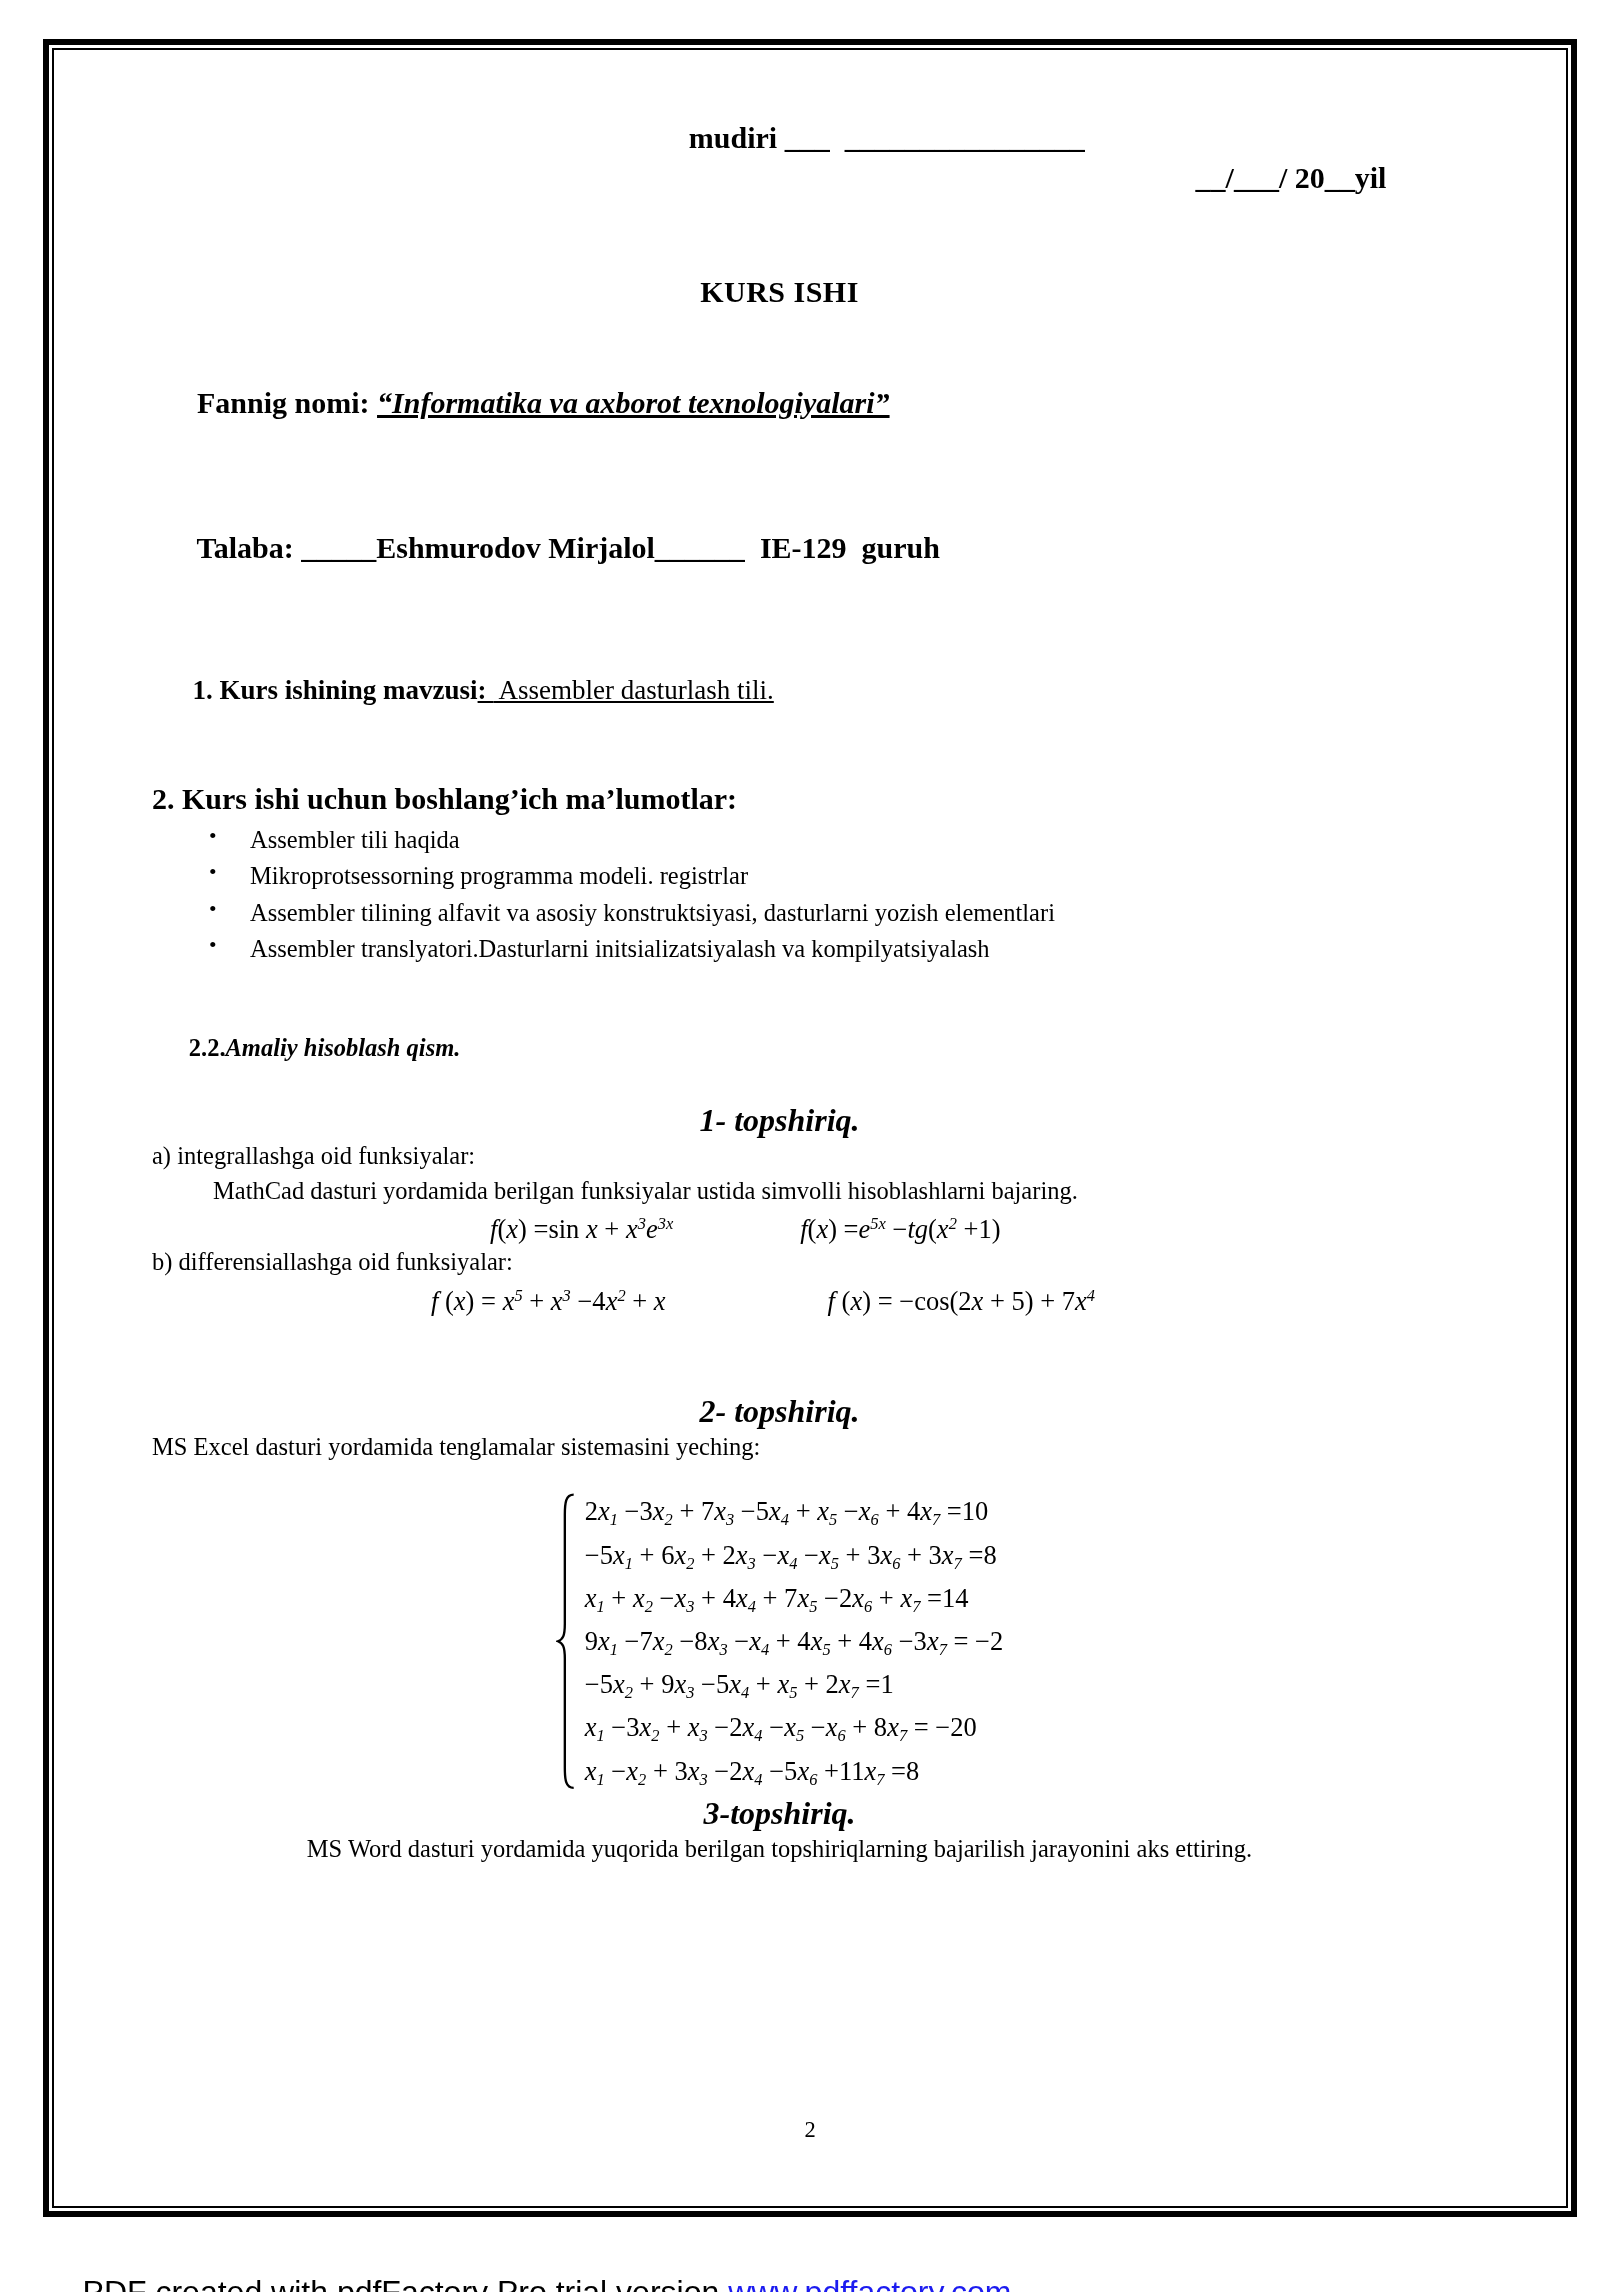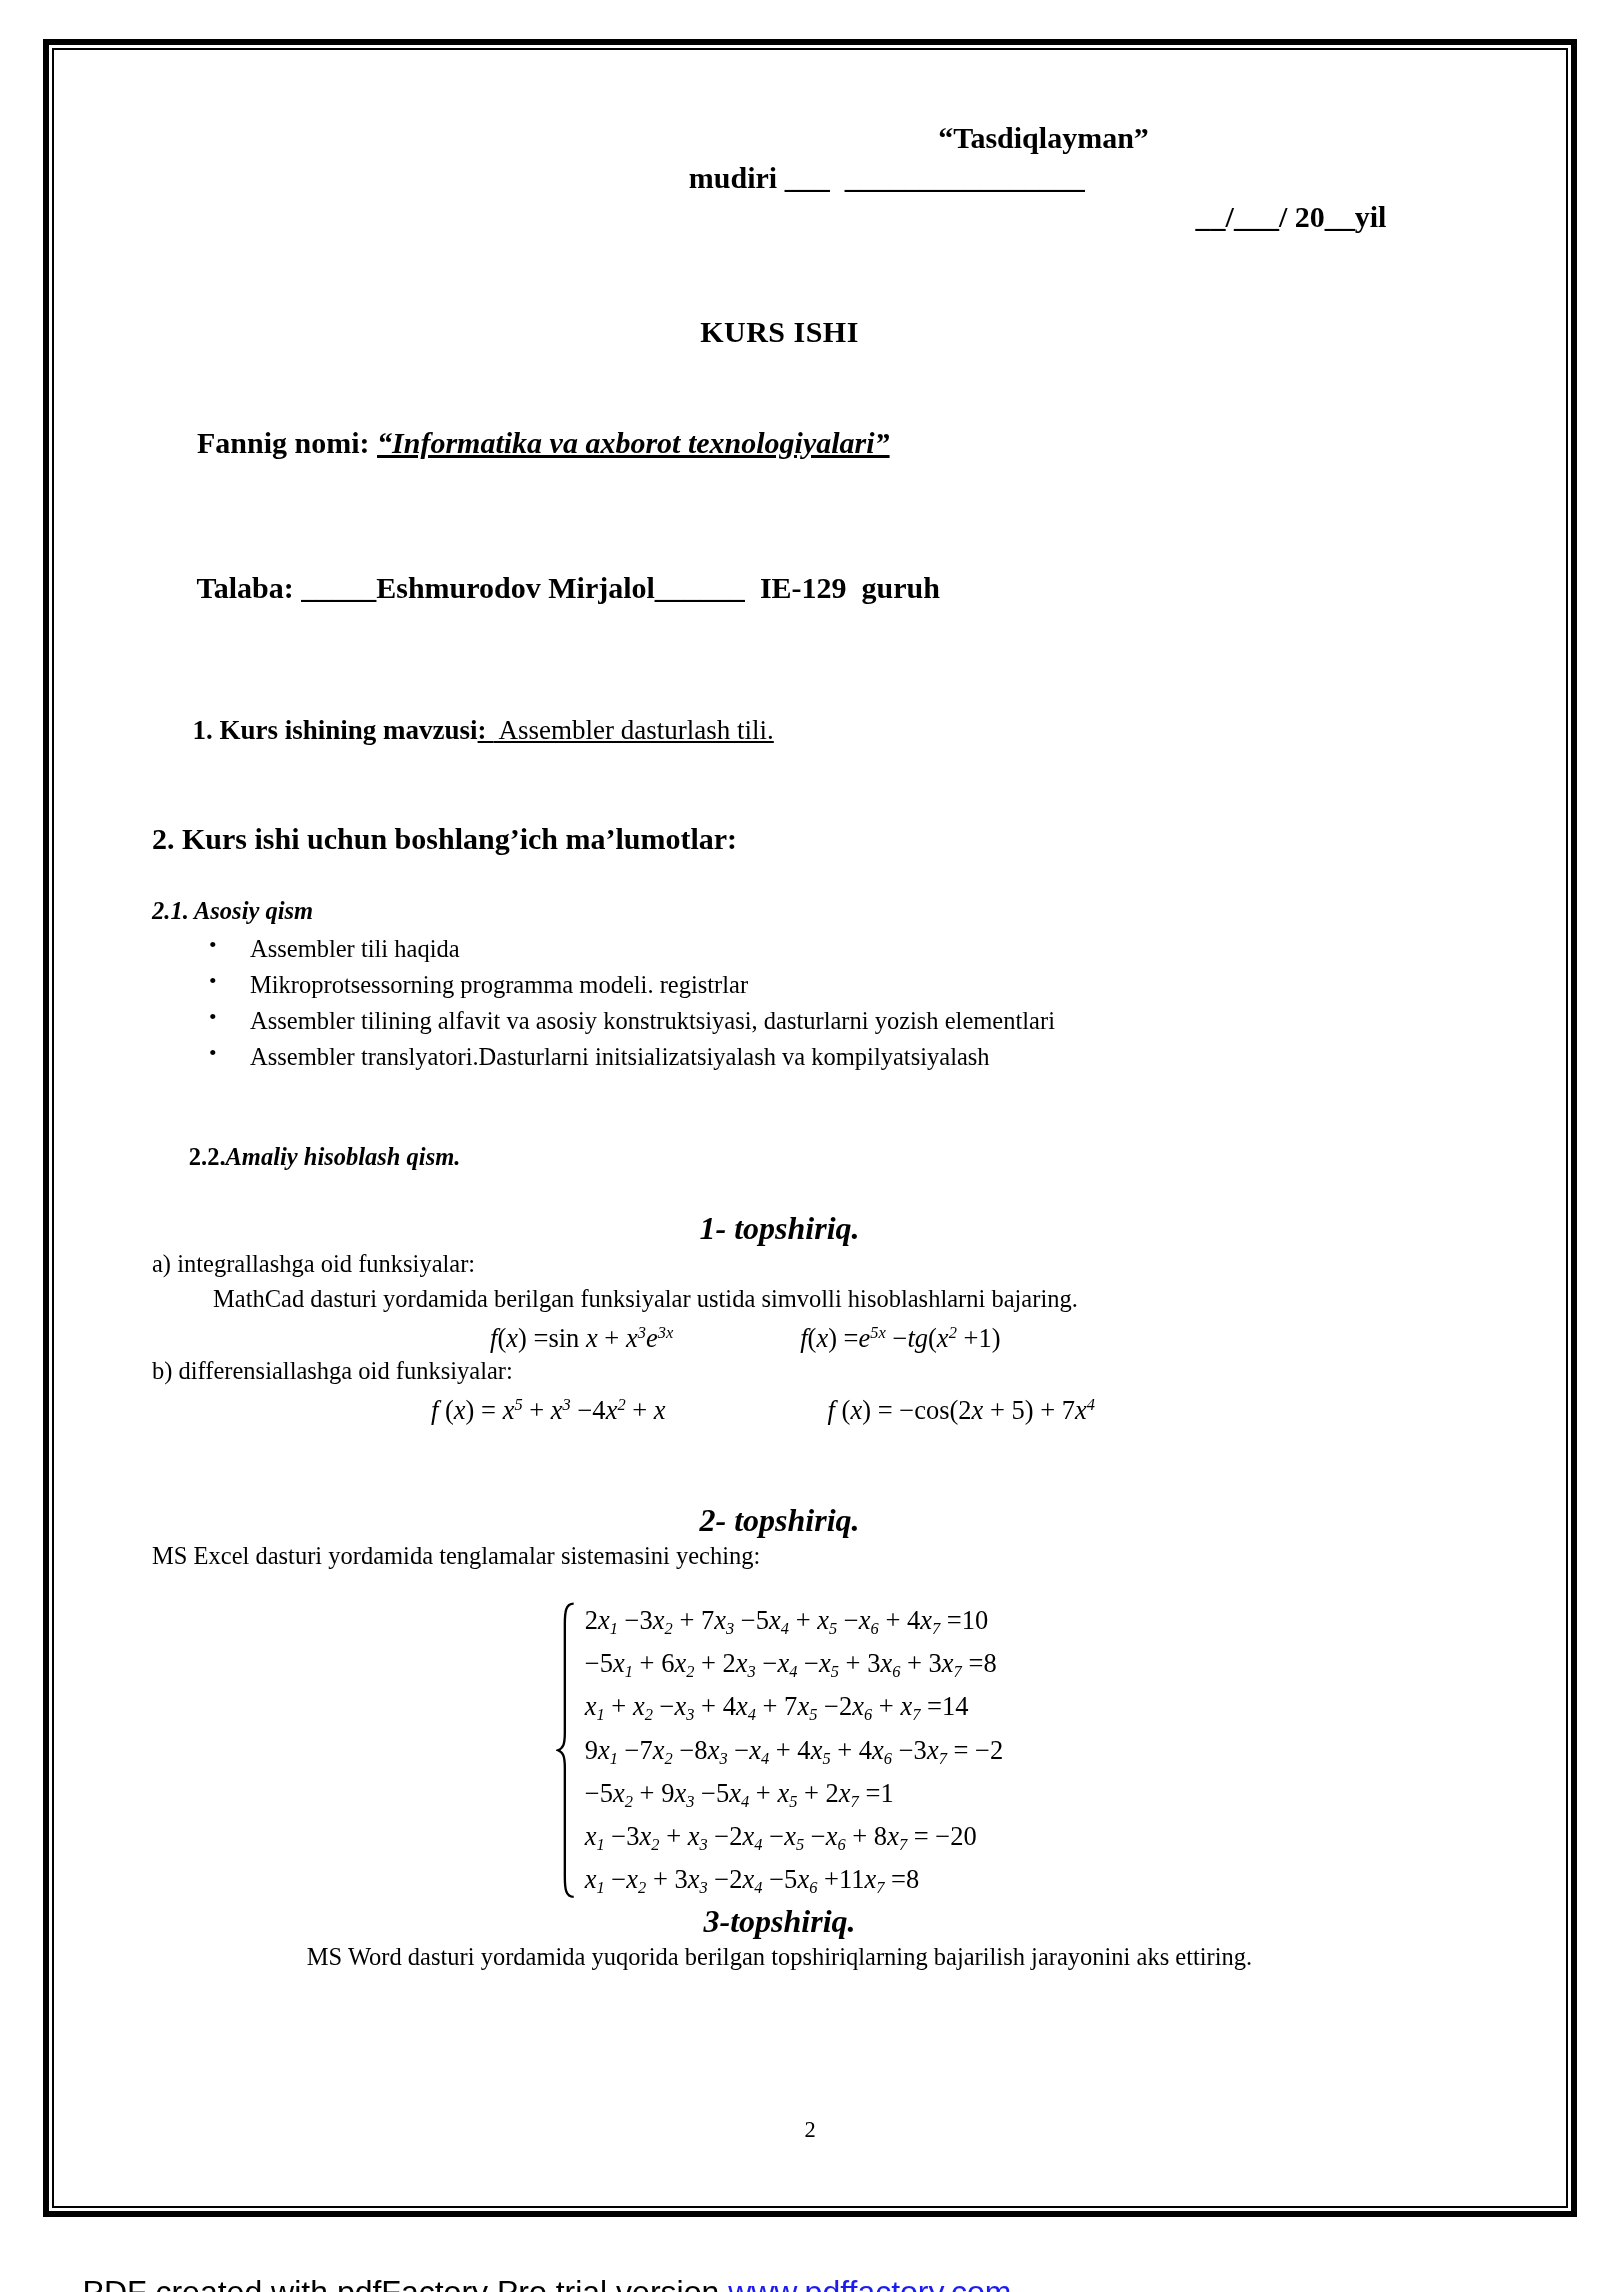--- a/index.html
+++ b/index.html
@@ -225,42 +225,40 @@
 <body>
 
 <div class="page">
 
   <div class="border-outer"></div>
   <div class="border-inner"></div>
 
   <div class="content">
 
     <div class="approval">
-      <span class="ln">“Tasdiqlayman”</span>
       <span class="ln ln-mudiri">mudiri ___  ________________</span>
       <span class="ln ln-date">__/___/ 20__yil</span>
     </div>
 
     <div class="kurs-ishi">KURS ISHI</div>
 
     <div class="field-line">
       <span>Fannig nomi: </span><span class="val-italic">“Informatika va axborot texnologiyalari”</span>
     </div>
 
     <div class="field-line">
       <span>Talaba: </span><span>_____Eshmurodov Mirjalol______</span><span>  IE-129  guruh</span>
     </div>
 
     <div class="heading-num">
       <span>1. Kurs ishining mavzusi</span><span class="colon-ul">: </span><span class="topic"> Assembler dasturlash tili.</span>
     </div>
 
     <div class="heading2">2. Kurs ishi uchun boshlang’ich ma’lumotlar:</div>
 
-    <div class="sub-head">2.1. Asosiy qism</div>
 
     <ul class="bullets">
       <li><span class="bl">•</span><span>Assembler tili haqida</span></li>
       <li><span class="bl">•</span><span>Mikroprotsessorning programma modeli. registrlar</span></li>
       <li><span class="bl">•</span><span>Assembler tilining alfavit va asosiy konstruktsiyasi, dasturlarni yozish elementlari</span></li>
       <li><span class="bl">•</span><span>Assembler translyatori.Dasturlarni initsializatsiyalash va kompilyatsiyalash</span></li>
     </ul>
 
     <div class="sub-head-2">
       <span>2.2.</span><span class="it">Amaliy hisoblash qism.</span>

